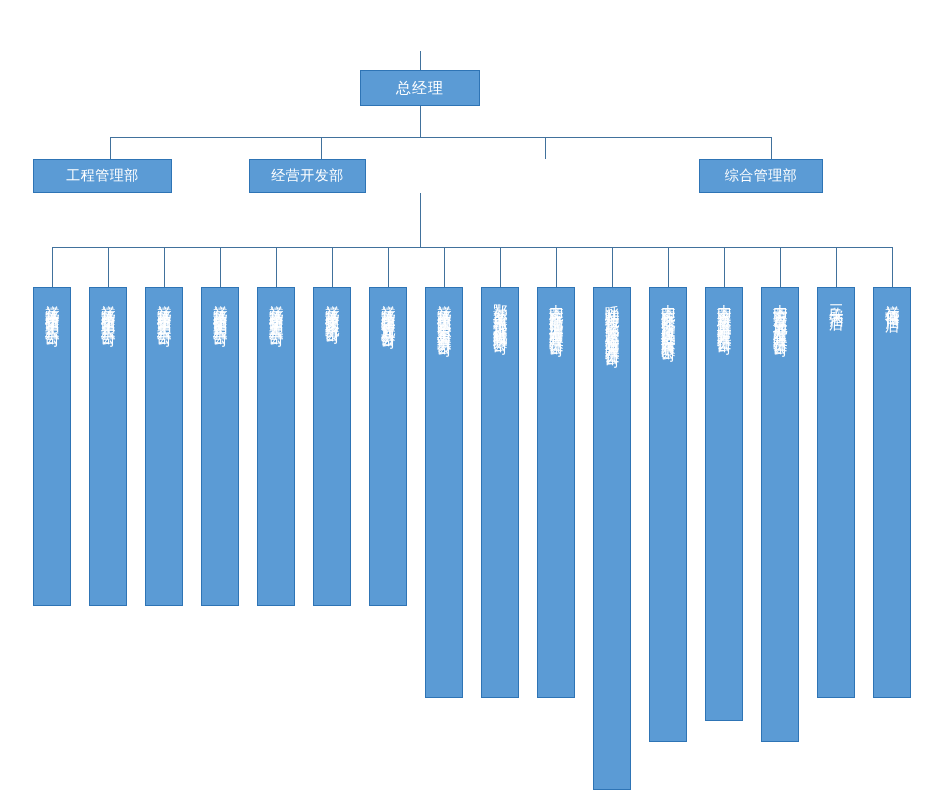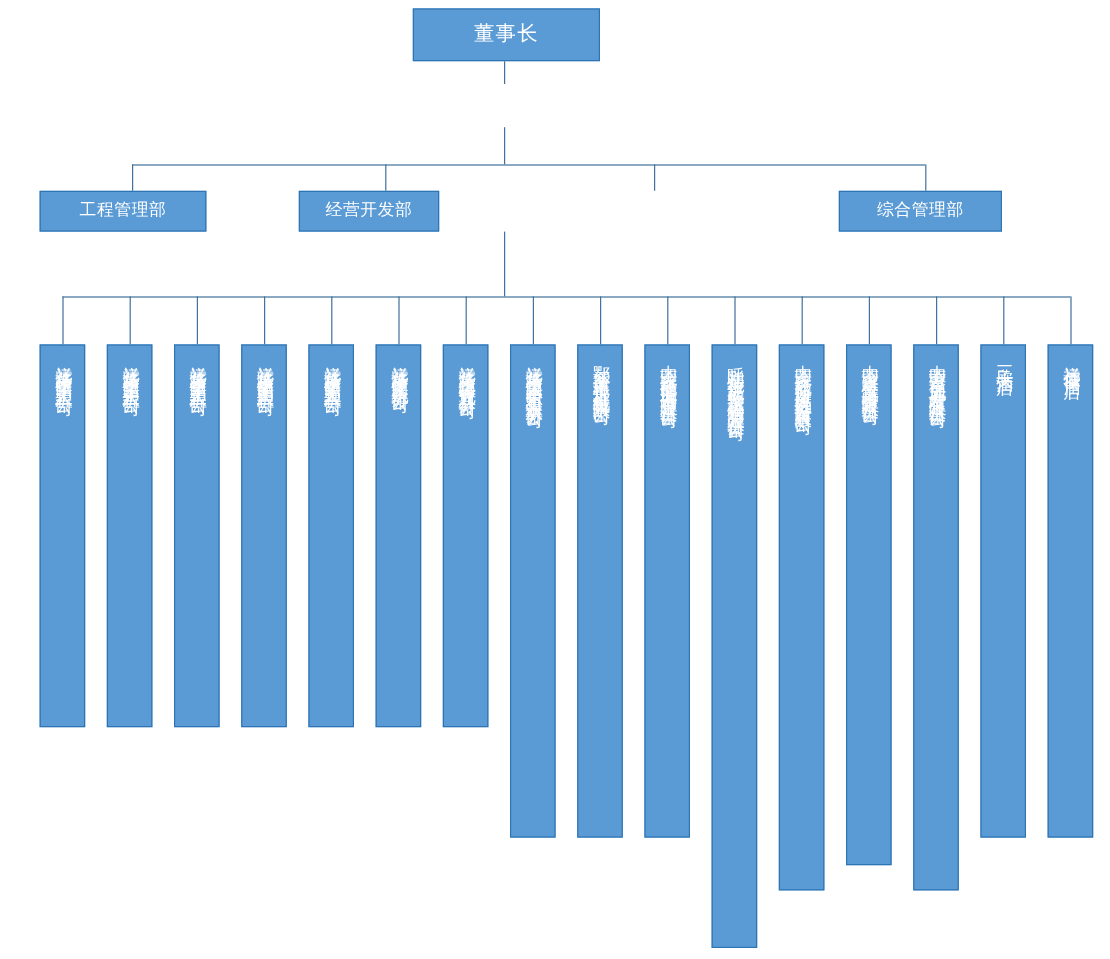--- a/index.html
+++ b/index.html
@@ -53,21 +53,21 @@
   
   .dept {
     top: 159px;
     height: 34px;
     font-size: 14px;
     letter-spacing: 0.5px;
   }
   .dept-0 { left: 33px;  width: 139px; }
   .dept-1 { left: 249px; width: 117px; }
   .dept-2 { left: 463px; width: 165px; }
-  .dept-3 { left: 699px; width: 136px; }
+  .dept-3 { left: 699px; width: 124px; }
 
   
   .sub {
     top: 287px;
     width: 38px;
     font-size: 14.5px;
     align-items: flex-start;
     justify-content: center;
     padding-top: 5px;
   }
@@ -115,24 +115,24 @@
   <div class="line vline" style="left:444px; top:247px; height:40px;"></div>
   <div class="line vline" style="left:500px; top:247px; height:40px;"></div>
   <div class="line vline" style="left:556px; top:247px; height:40px;"></div>
   <div class="line vline" style="left:612px; top:247px; height:40px;"></div>
   <div class="line vline" style="left:668px; top:247px; height:40px;"></div>
   <div class="line vline" style="left:724px; top:247px; height:40px;"></div>
   <div class="line vline" style="left:780px; top:247px; height:40px;"></div>
   <div class="line vline" style="left:836px; top:247px; height:40px;"></div>
   <div class="line vline" style="left:892px; top:247px; height:40px;"></div>
 
-  <div class="box box-chair">
-    <span>董事长</span>
+
+  <div class="box box-gm">
+    <span>总经理</span>
   </div>
-
 
   <div class="box dept dept-0">
     <span>工程管理部</span>
   </div>
   <div class="box dept dept-1">
     <span>经营开发部</span>
   </div>
   <div class="box dept dept-3">
     <span>综合管理部</span>
   </div>

